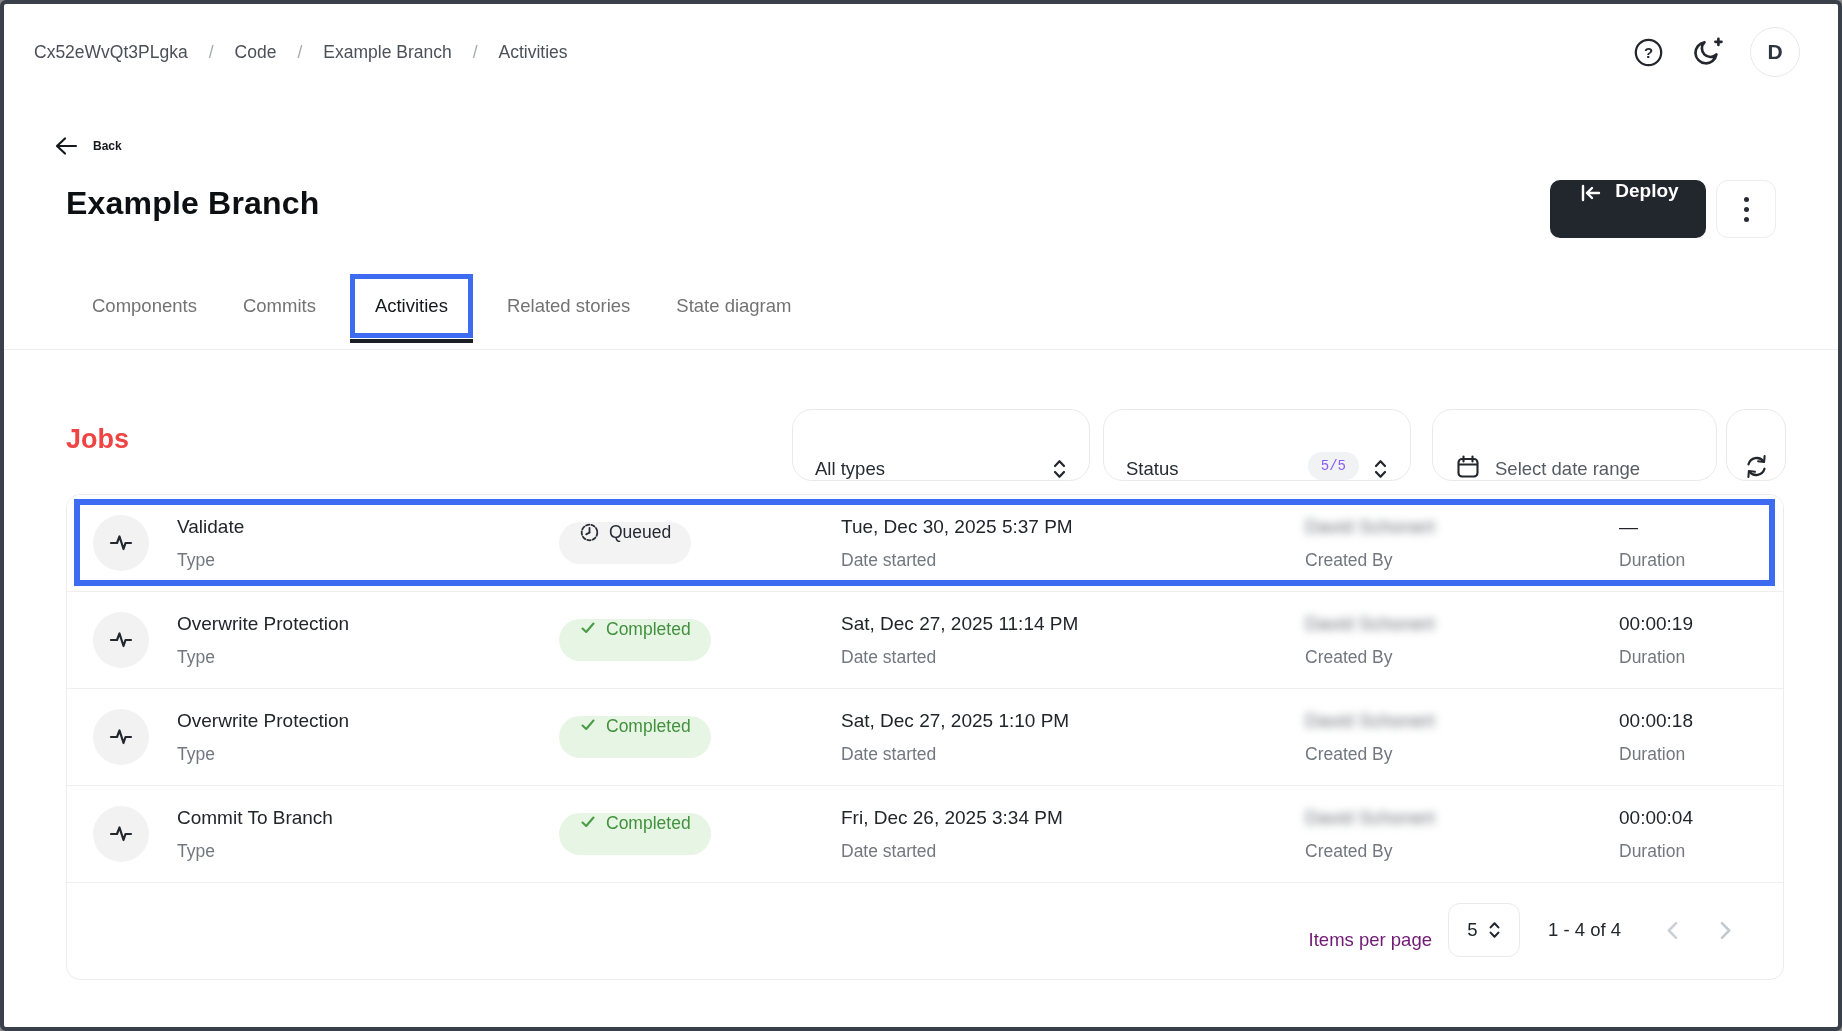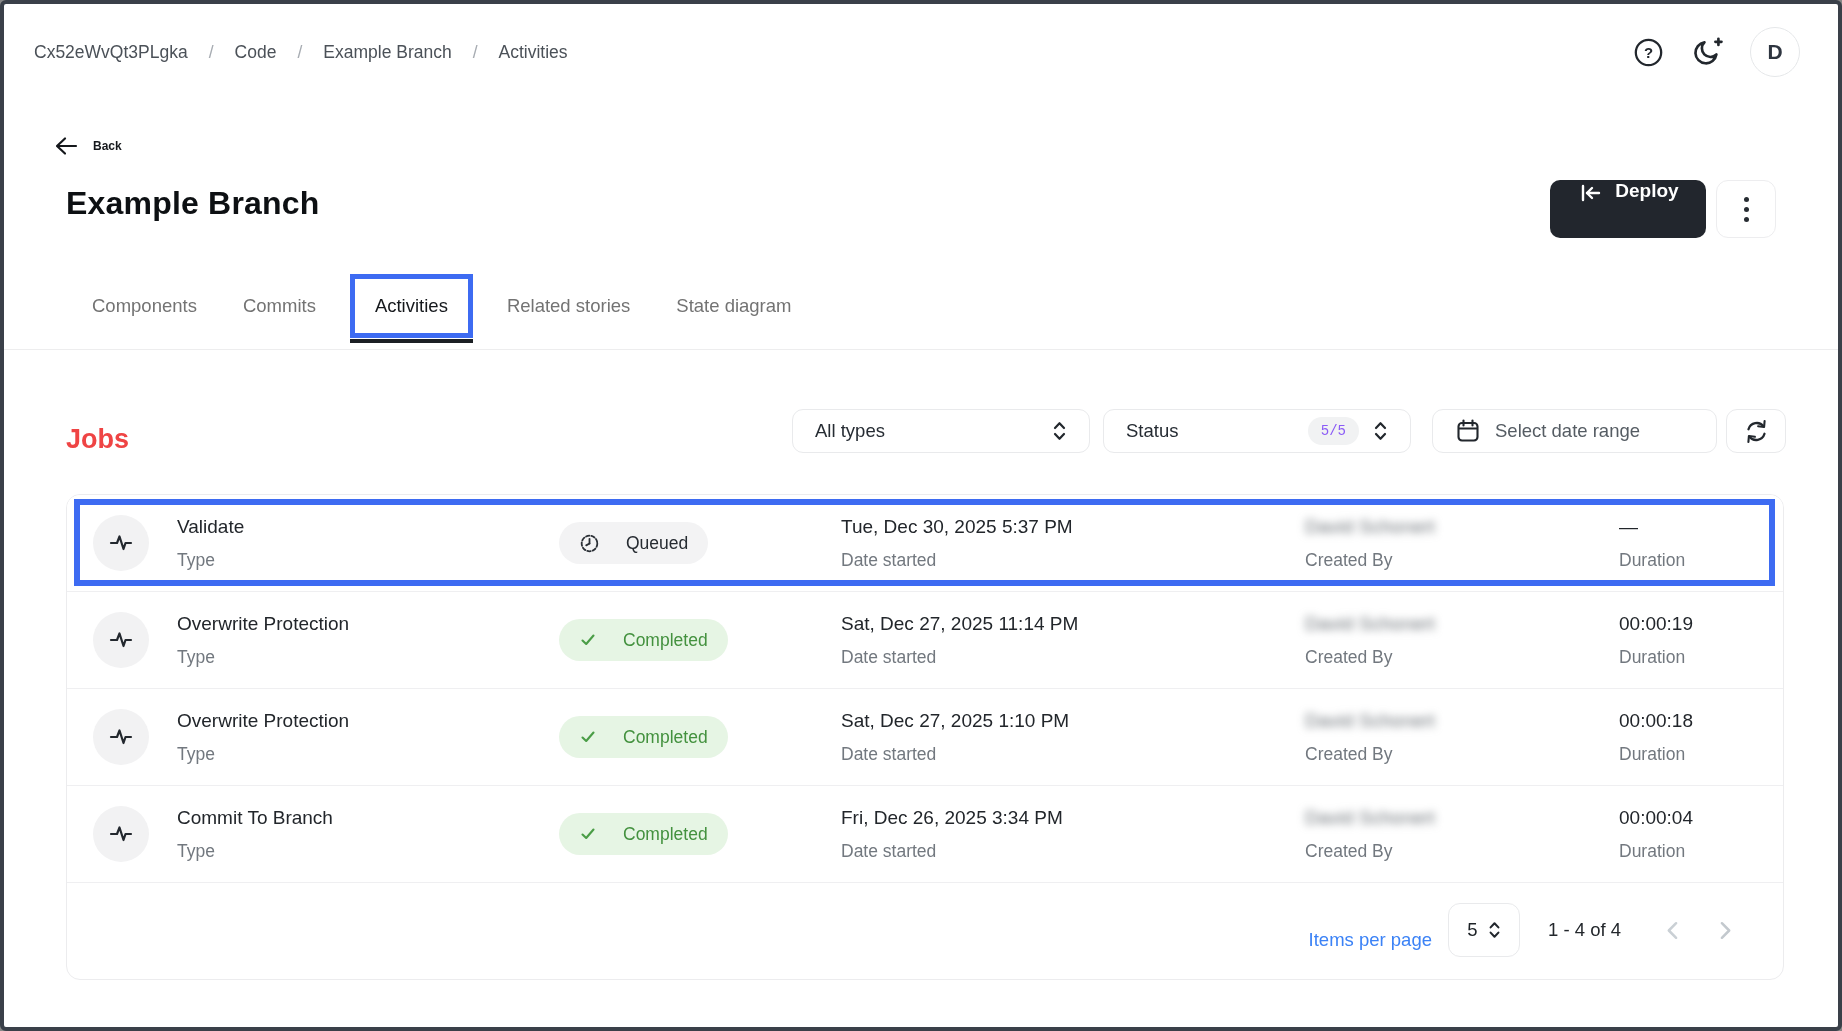--- a/index.html
+++ b/index.html
@@ -32,21 +32,21 @@
   .deploy{position:absolute;top:176px;right:132px;width:156px;height:58px;background:var(--deploy-bg);border:none;border-radius:10px;color:#fff;display:flex;align-items:flex-start;justify-content:center;gap:12px;font-size:19px;font-weight:700;cursor:pointer;font-family:inherit;}
   .kebab{position:absolute;top:176px;right:62px;width:60px;height:58px;background:#fff;border:1.5px solid #ededef;border-radius:12px;cursor:pointer;display:flex;flex-direction:column;align-items:center;justify-content:center;gap:5px;}
   .kebab i{width:5px;height:5px;border-radius:50%;background:#272c32;display:block;}
   
   .tabs{position:absolute;top:230px;left:0;right:0;height:116px;border-bottom:1px solid #ededee;display:flex;align-items:center;gap:46px;padding:28px 0 0 88px;}
   .tab{font-size:18.5px;color:#737373;cursor:pointer;white-space:nowrap;}
   .tab.active{position:relative;border:5px solid var(--annotation-blue);padding:16px 20px;margin:0 -12px;color:#14171b;background:#fff;}
   .tab.active::after{content:"";position:absolute;left:-5px;right:-5px;bottom:-10px;height:4px;background:var(--active-tab-underline);}
   
   .jobs-h{position:absolute;left:62px;top:420px;font-size:27px;font-weight:700;color:#ef4444;}
-  .sel{position:absolute;top:405px;height:44px;border:1.5px solid #e9eaec;border-radius:11px;background:#fff;display:flex;align-items:center;padding:0 22px;gap:14px;cursor:pointer;font-size:18.5px;color:#262c33;}
+  .sel{position:absolute;top:405px;height:72px;border:1.5px solid #e9eaec;border-radius:20px;background:#fff;display:flex;align-items:flex-end;padding:0 22px;gap:14px;cursor:pointer;font-size:18.5px;color:#262c33;}
   .f-type{left:788px;width:298px;}
   .f-status{left:1099px;width:308px;}
   .f-date{left:1428px;width:285px;color:#555c63;}
   .f-refresh{left:1722px;width:60px;justify-content:center;padding:0;}
   .grow{flex:1;}
   .count-pill{background:#f1f2f3;border-radius:999px;padding:6px 13px;font-size:14px;color:#8b5cf6;font-family:Liberation Mono, monospace;}
   
   .card{position:absolute;left:62px;top:490px;width:1718px;height:486px;border:1.5px solid #ececee;border-radius:14px;background:#fff;overflow:hidden;}
   .job-row{position:relative;height:97px;border-bottom:1px solid #efeff1;cursor:pointer;background:#fff;}
   .row-annot{position:absolute;inset:4px 8px 5px 7px;border:6px solid var(--annotation-blue);pointer-events:none;z-index:2;}
@@ -54,29 +54,29 @@
   .c-icon{left:26px;}
   .icon-circle{width:56px;height:56px;border-radius:50%;background:#f2f2f3;display:flex;align-items:center;justify-content:center;}
   .c-name{left:110px;}
   .c-status{left:492px;}
   .c-date{left:774px;}
   .c-created{left:1238px;}
   .c-duration{left:1552px;}
   .val{font-size:19px;color:#22262b;line-height:25px;}
   .sub{font-size:17.5px;color:#72787f;line-height:24px;margin-top:9px;}
   .redacted{filter:blur(4.5px);color:#6a7076;user-select:none;}
-  .badge{display:inline-flex;align-items:center;gap:26px;height:42px;padding:0 20px;border-radius:22px;font-size:17.5px;}
+  .badge{display:inline-flex;align-items:flex-start;gap:9px;height:42px;padding:0 20px;border-radius:22px;font-size:17.5px;}
   .badge .icon-clock,.badge .icon-check{display:none;}
   .badge.queued{background:var(--queued-bg);color:#262b31;}
   .badge.queued .icon-clock{display:block;}
   .badge.completed{background:var(--completed-bg);color:var(--completed-text);}
   .badge.completed .icon-check{display:block;}
   
   .foot{position:relative;height:94px;display:flex;align-items:center;justify-content:flex-end;padding-right:46px;}
-  .ipp-label{font-size:18.5px;color:#3b82f6;margin-right:16px;margin-top:20px;}
+  .ipp-label{font-size:18.5px;color:#701a75;margin-right:16px;margin-top:20px;}
   .ipp-select{width:72px;height:54px;border:1.5px solid #e9eaec;border-radius:12px;display:flex;align-items:center;justify-content:center;gap:10px;font-size:18.5px;color:#1d2227;cursor:pointer;margin-right:28px;background:#fff;}
   .range{font-size:18.5px;color:#23272c;margin-right:40px;}
   .pg-btn{background:none;border:none;cursor:pointer;display:flex;align-items:center;padding:0;}
   .pg-prev{margin-right:26px;}
 </style>
 </head>
 <body>
 
 <div class="page">
 

